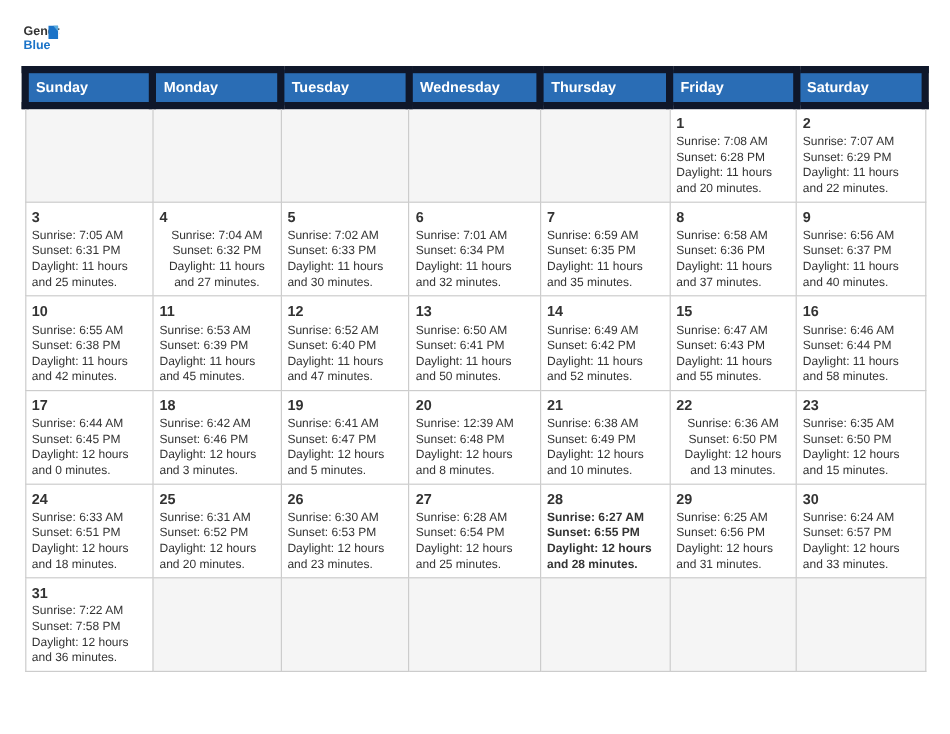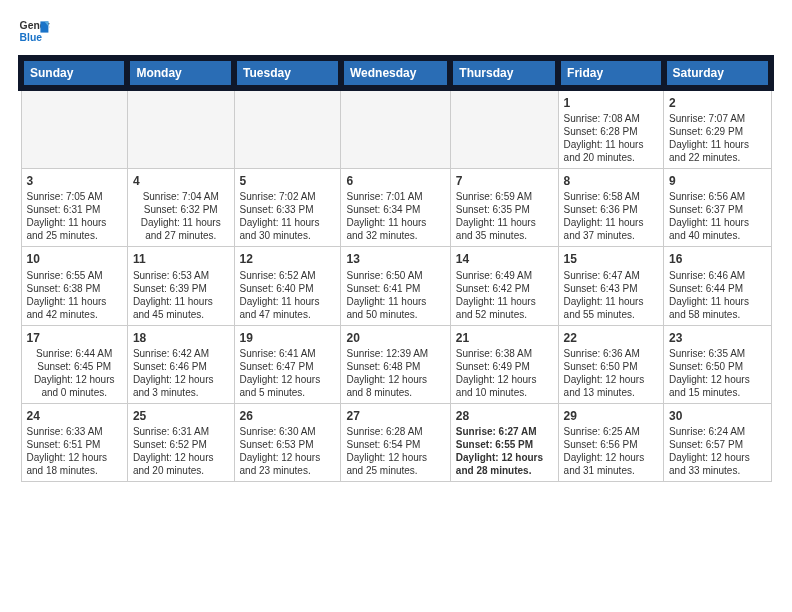--- a/index.html
+++ b/index.html
@@ -238,21 +238,21 @@
             <span class="day-num">16</span>
             <div class="day-info" style="white-space: pre-line;">Sunrise: 6:46 AM
 Sunset: 6:44 PM
 Daylight: 11 hours
 and 58 minutes.</div>
           </td>
         </tr>
         <tr>
           <td>
             <span class="day-num">17</span>
-            <div class="day-info" style="white-space: pre-line; text-align: center;">Sunrise: 6:44 AM
+            <div class="day-info" style="white-space: pre-line;">Sunrise: 6:44 AM
 Sunset: 6:45 PM
 Daylight: 12 hours
 and 0 minutes.</div>
           </td>
           <td>
             <span class="day-num">18</span>
             <div class="day-info" style="white-space: pre-line;">Sunrise: 6:42 AM
 Sunset: 6:46 PM
 Daylight: 12 hours
 and 3 minutes.</div>
@@ -273,21 +273,21 @@
           </td>
           <td>
             <span class="day-num">21</span>
             <div class="day-info" style="white-space: pre-line;">Sunrise: 6:38 AM
 Sunset: 6:49 PM
 Daylight: 12 hours
 and 10 minutes.</div>
           </td>
           <td>
             <span class="day-num">22</span>
-            <div class="day-info" style="white-space: pre-line;">Sunrise: 6:36 AM
+            <div class="day-info" style="white-space: pre-line; text-align: center;">Sunrise: 6:36 AM
 Sunset: 6:50 PM
 Daylight: 12 hours
 and 13 minutes.</div>
           </td>
           <td>
             <span class="day-num">23</span>
             <div class="day-info" style="white-space: pre-line;">Sunrise: 6:35 AM
 Sunset: 6:50 PM
 Daylight: 12 hours
 and 15 minutes.</div>
@@ -336,16 +336,31 @@
 Daylight: 12 hours
 and 31 minutes.</div>
           </td>
           <td>
             <span class="day-num">30</span>
             <div class="day-info" style="white-space: pre-line;">Sunrise: 6:24 AM
 Sunset: 6:57 PM
 Daylight: 12 hours
 and 33 minutes.</div>
           </td>
+        </tr>
+        <tr class="last-row">
+          <td>
+            <span class="day-num">31</span>
+            <div class="day-info" style="white-space: pre-line;">Sunrise: 7:22 AM
+Sunset: 7:58 PM
+Daylight: 12 hours
+and 36 minutes.</div>
+          </td>
+          <td class="empty"></td>
+          <td class="empty"></td>
+          <td class="empty"></td>
+          <td class="empty"></td>
+          <td class="empty"></td>
+          <td class="empty"></td>
         </tr>
       </tbody>
   </table>
 </div>
 
 </body></html>

